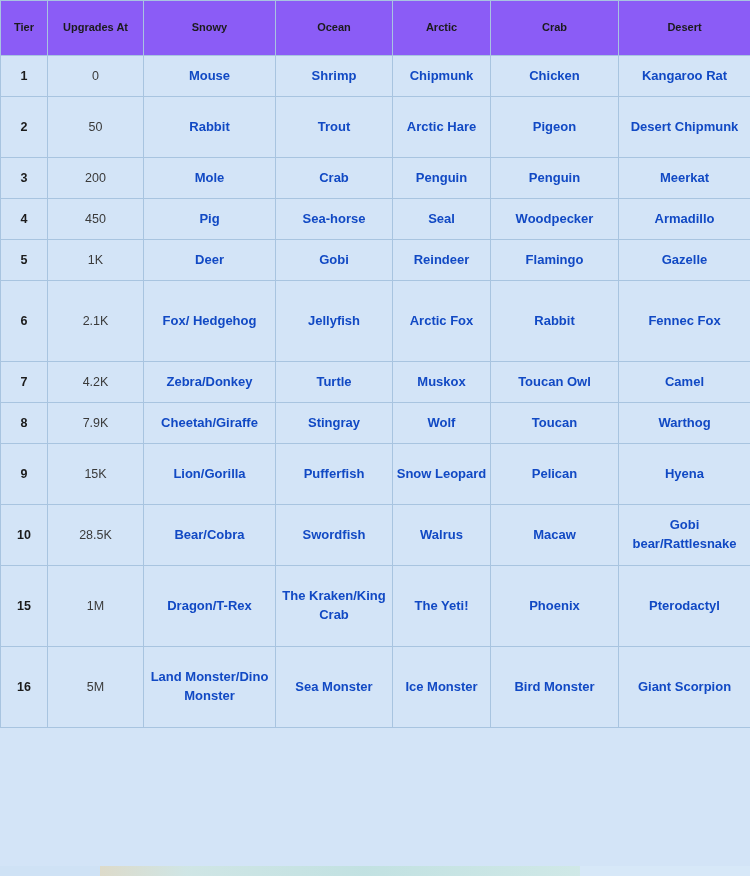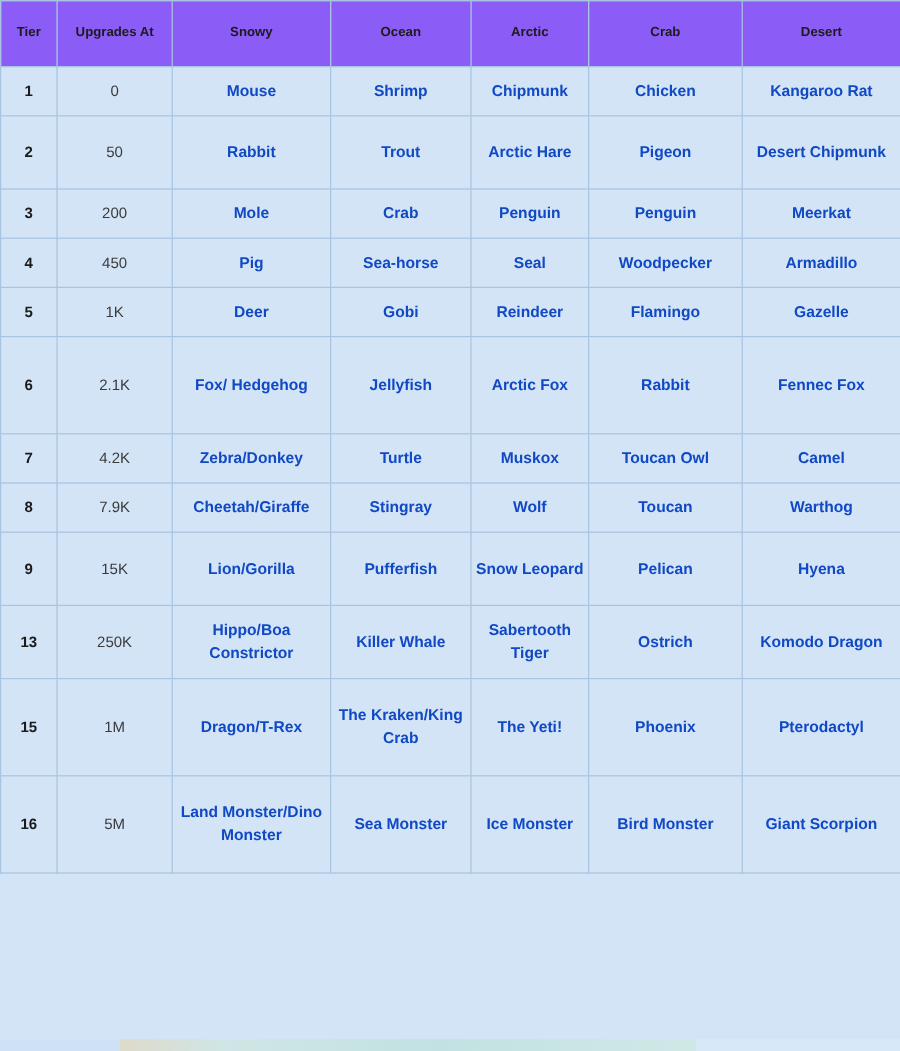--- a/index.html
+++ b/index.html
@@ -210,27 +210,27 @@
         <tr class="r-tall">
           <td class="tier-cell">9</td>
           <td class="upg-cell">15K</td>
           <td class="name-cell">Lion/Gorilla</td>
           <td class="name-cell">Pufferfish</td>
           <td class="name-cell">Snow Leopard</td>
           <td class="name-cell">Pelican</td>
           <td class="name-cell">Hyena</td>
         </tr>
         <tr class="r-tall">
-          <td class="tier-cell">13</td>
-          <td class="upg-cell">250K</td>
-          <td class="name-cell">Hippo/Boa Constrictor</td>
-          <td class="name-cell">Killer Whale</td>
-          <td class="name-cell">Sabertooth Tiger</td>
-          <td class="name-cell">Ostrich</td>
-          <td class="name-cell">Komodo Dragon</td>
+          <td class="tier-cell">10</td>
+          <td class="upg-cell">28.5K</td>
+          <td class="name-cell">Bear/Cobra</td>
+          <td class="name-cell">Swordfish</td>
+          <td class="name-cell">Walrus</td>
+          <td class="name-cell">Macaw</td>
+          <td class="name-cell">Gobi bear/Rattlesnake</td>
         </tr>
         <tr class="r-xtall">
           <td class="tier-cell">15</td>
           <td class="upg-cell">1M</td>
           <td class="name-cell">Dragon/T-Rex</td>
           <td class="name-cell">The Kraken/King Crab</td>
           <td class="name-cell">The Yeti!</td>
           <td class="name-cell">Phoenix</td>
           <td class="name-cell">Pterodactyl</td>
         </tr>

